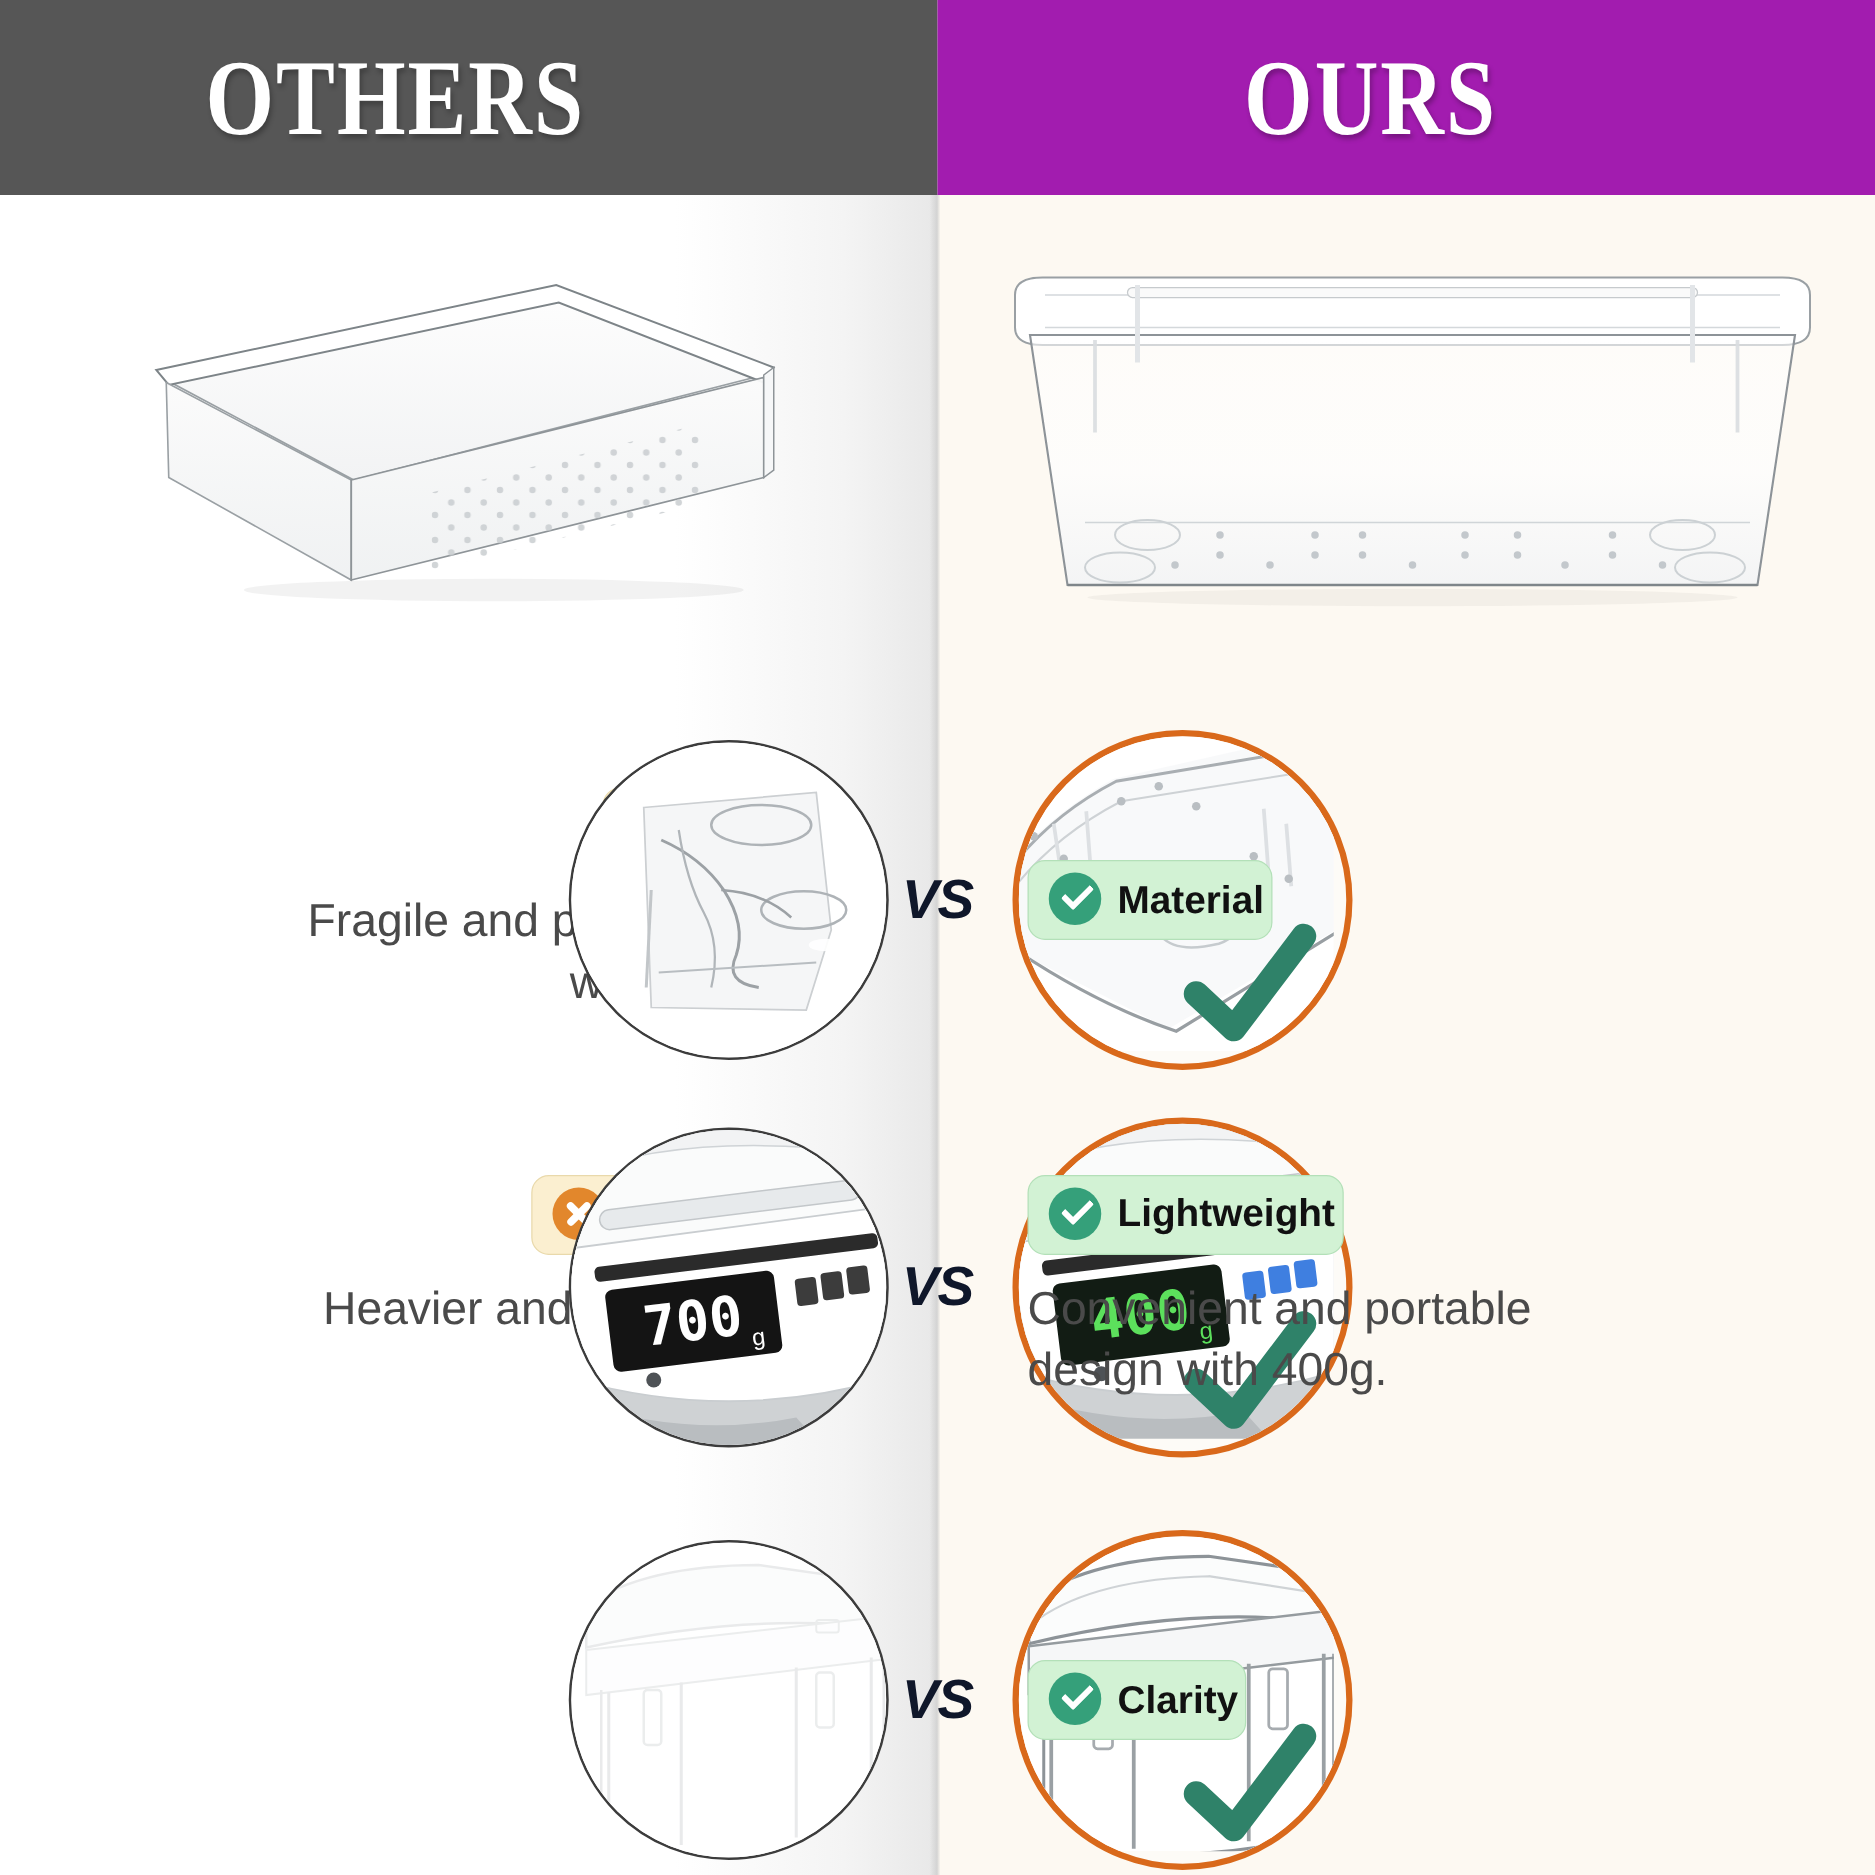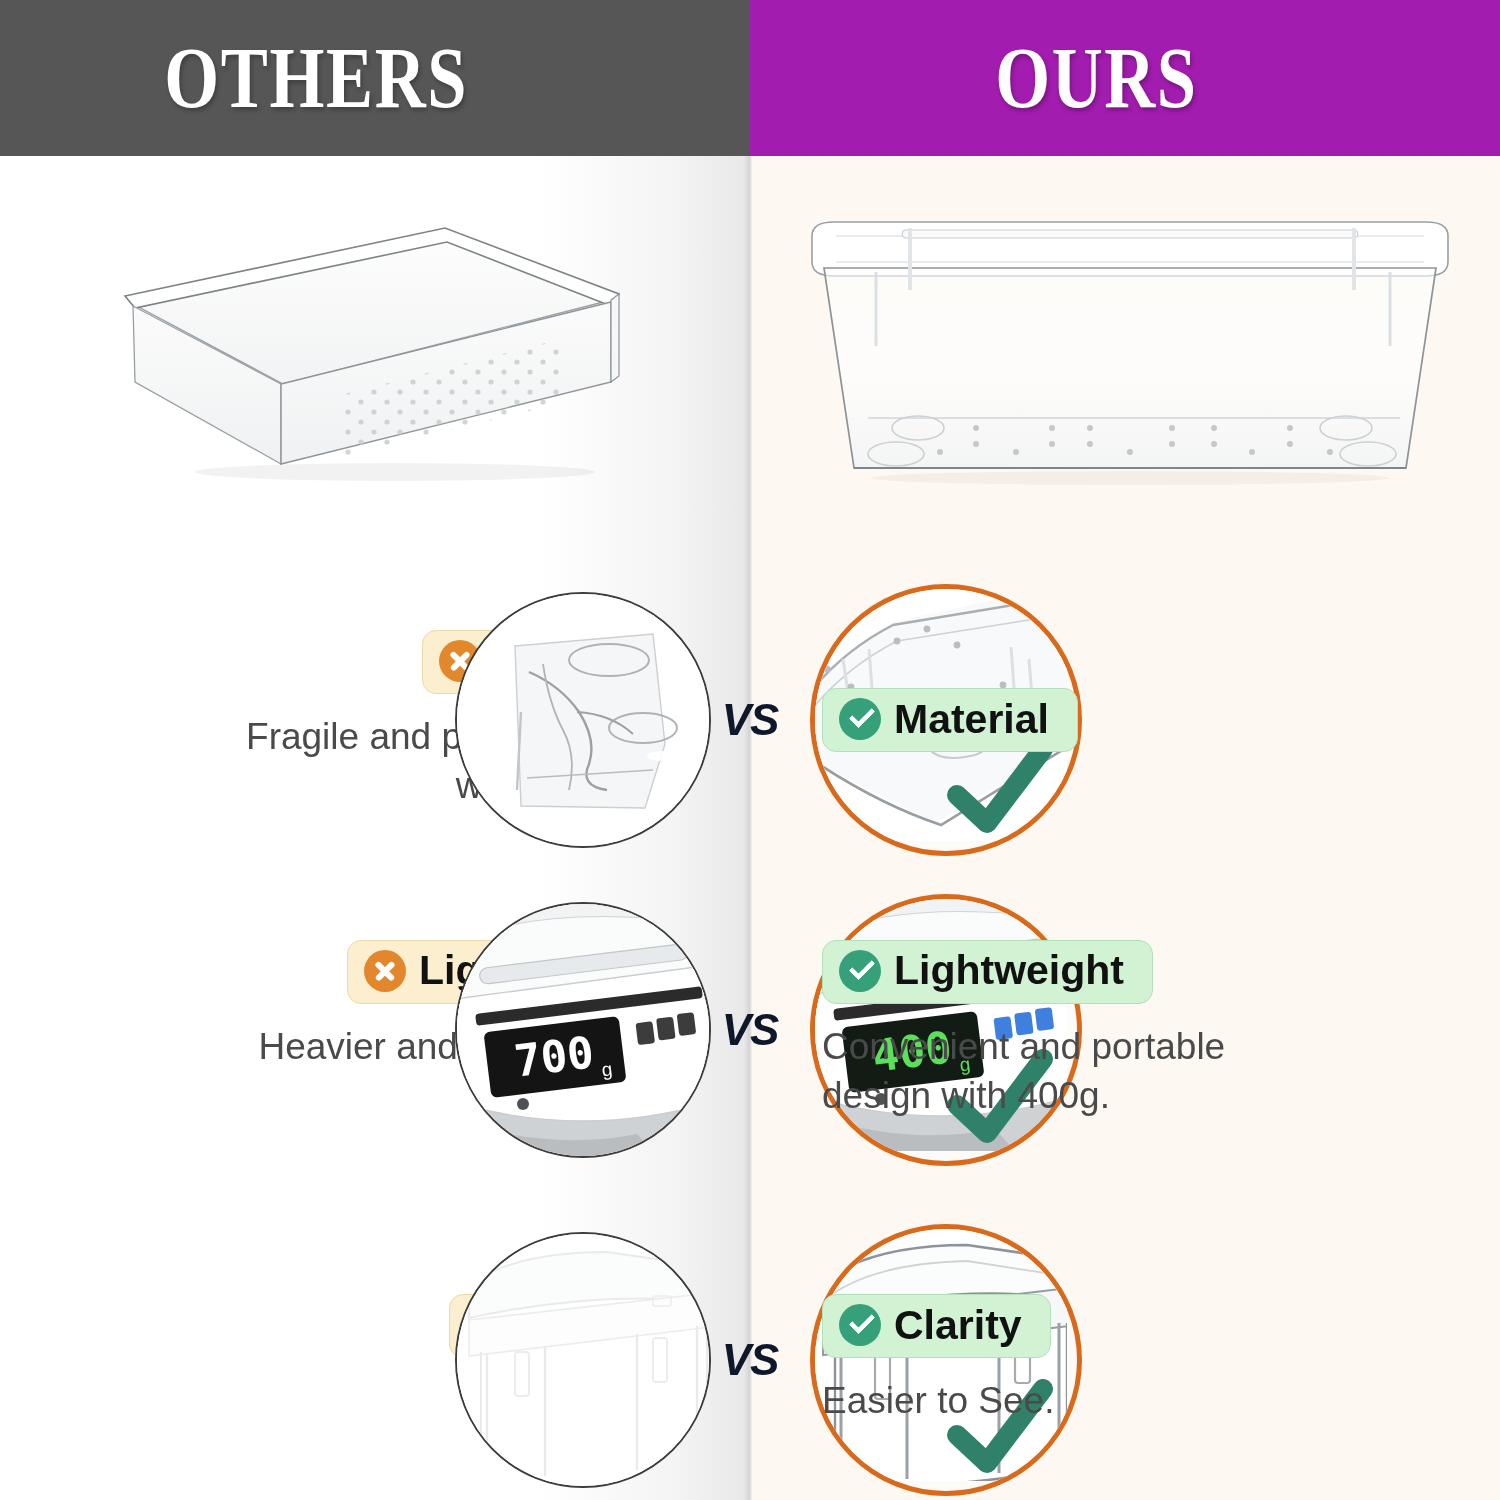--- a/index.html
+++ b/index.html
@@ -47,22 +47,22 @@
   .side{position:absolute;top:0;height:300px;display:flex;align-items:center;}
   .side-left{left:0;width:700px;justify-content:flex-end;}
   .side-right{left:800px;width:700px;justify-content:flex-start;}
 
   .txtblock{display:flex;flex-direction:column;}
   .txt-left{align-items:flex-end;text-align:right;padding-right:22px;}
   .txt-right{align-items:flex-start;text-align:left;padding-left:22px;}
 
   .badge{
     display:inline-flex;align-items:center;gap:13px;
-    padding:9px 28px 11px 16px;border-radius:14px;
-    font-size:41px;font-weight:bold;color:#111111;
+    padding:9px 6px 11px 16px;border-radius:14px;
+    font-size:31px;font-weight:bold;color:#111111;
     line-height:1;white-space:nowrap;
   }
   .badge-bad{background:#fbefd0;border:1.5px solid #e9d9ab;}
   .badge-good{background:#d2f2d4;border:1.5px solid #b3e0b8;}
 
   .bdg-icon{width:42px;height:42px;border-radius:50%;flex:0 0 42px;position:relative;}
   .bdg-icon.x{background:#e2872c;}
   .bdg-icon.check{background:#35a07a;}
   .bdg-icon.x::before,.bdg-icon.x::after{
     content:"";position:absolute;left:50%;top:50%;width:24px;height:5.5px;
@@ -392,18 +392,17 @@
         <path d="M14 62 L44 90 L100 16" fill="none" stroke="#2f8269" stroke-width="20" stroke-linecap="round" stroke-linejoin="round"></path>
       </svg>
     </div>
 
     <div class="side side-right">
       <div class="txtblock txt-right">
         <span class="badge badge-good">
           <span class="bdg-icon check"></span>
           <span>Clarity</span>
         </span>
-        <span class="desc">Easier to See.</span>
       </div>
     </div>
   </div>
 
 </div>
 
 </body></html>

